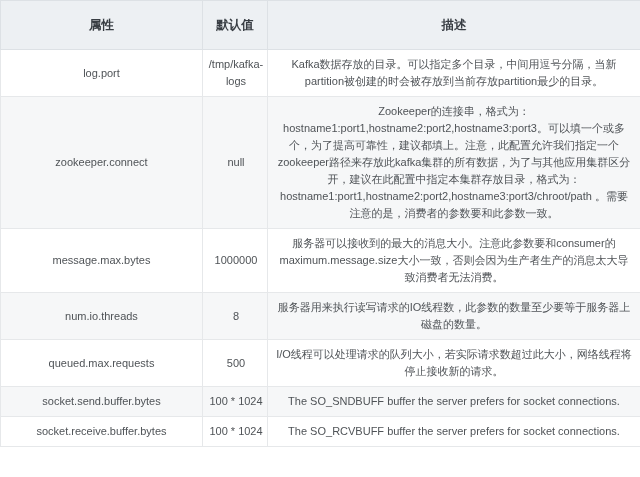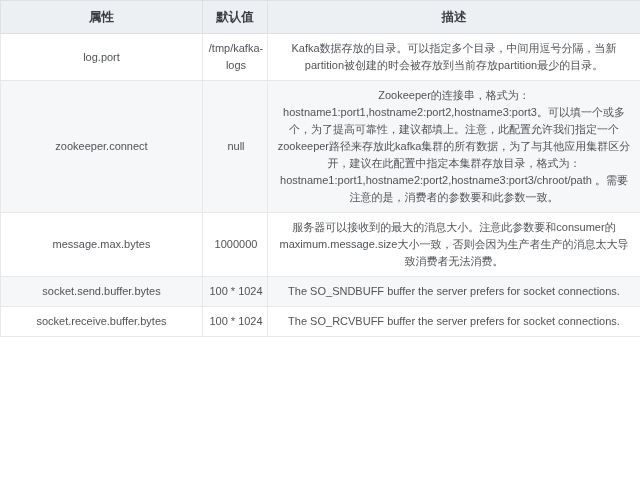--- a/index.html
+++ b/index.html
@@ -33,21 +33,21 @@
     padding: 6px 8px;
     overflow-wrap: break-word;
     word-wrap: break-word;
   }
   table.config-table thead th {
     background: #edf0f3;
     border-color: #dde1e5;
     color: #383d43;
     font-size: 12.5px;
     font-weight: bold;
-    padding: 7px 8px;
+    padding: 15px 8px;
     line-height: 18px;
   }
   table.config-table tbody tr:nth-child(odd) td {
     background: #ffffff;
   }
   table.config-table tbody tr:nth-child(even) td {
     background: #f6f7f8;
   }
   table.config-table td.col-def {
     padding-left: 3px;
@@ -90,21 +90,31 @@
     <td class="col-def">null</td>
     <td class="col-desc">Zookeeper的连接串，格式为：hostname1:port1,hostname2:port2,hostname3:port3。可以填一个或多个，为了提高可靠性，建议都填上。注意，此配置允许我们指定一个zookeeper路径来存放此kafka集群的所有数据，为了与其他应用集群区分开，建议在此配置中指定本集群存放目录，格式为：hostname1:port1,hostname2:port2,hostname3:port3/chroot/path 。需要注意的是，消费者的参数要和此参数一致。</td>
   </tr>
 
   <tr>
     <td class="col-prop">message.max.bytes</td>
     <td class="col-def">1000000</td>
     <td class="col-desc">服务器可以接收到的最大的消息大小。注意此参数要和consumer的maximum.message.size大小一致，否则会因为生产者生产的消息太大导致消费者无法消费。</td>
   </tr>
 
+  <tr>
+    <td class="col-prop">num.io.threads</td>
+    <td class="col-def">8</td>
+    <td class="col-desc">服务器用来执行读写请求的IO线程数，此参数的数量至少要等于服务器上磁盘的数量。</td>
+  </tr>
 
+  <tr>
+    <td class="col-prop">queued.max.requests</td>
+    <td class="col-def">500</td>
+    <td class="col-desc">I/O线程可以处理请求的队列大小，若实际请求数超过此大小，网络线程将停止接收新的请求。</td>
+  </tr>
 
   <tr>
     <td class="col-prop">socket.send.buffer.bytes</td>
     <td class="col-def">100 * 1024</td>
     <td class="col-desc">The SO_SNDBUFF buffer the server prefers for socket connections.</td>
   </tr>
 
   <tr>
     <td class="col-prop">socket.receive.buffer.bytes</td>
     <td class="col-def">100 * 1024</td>

